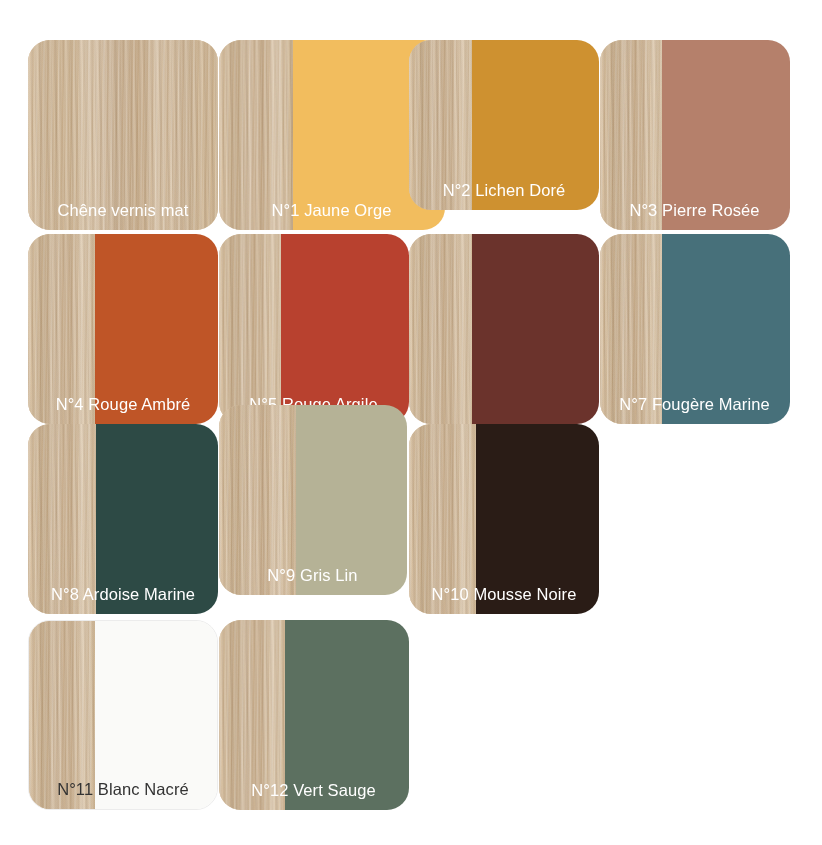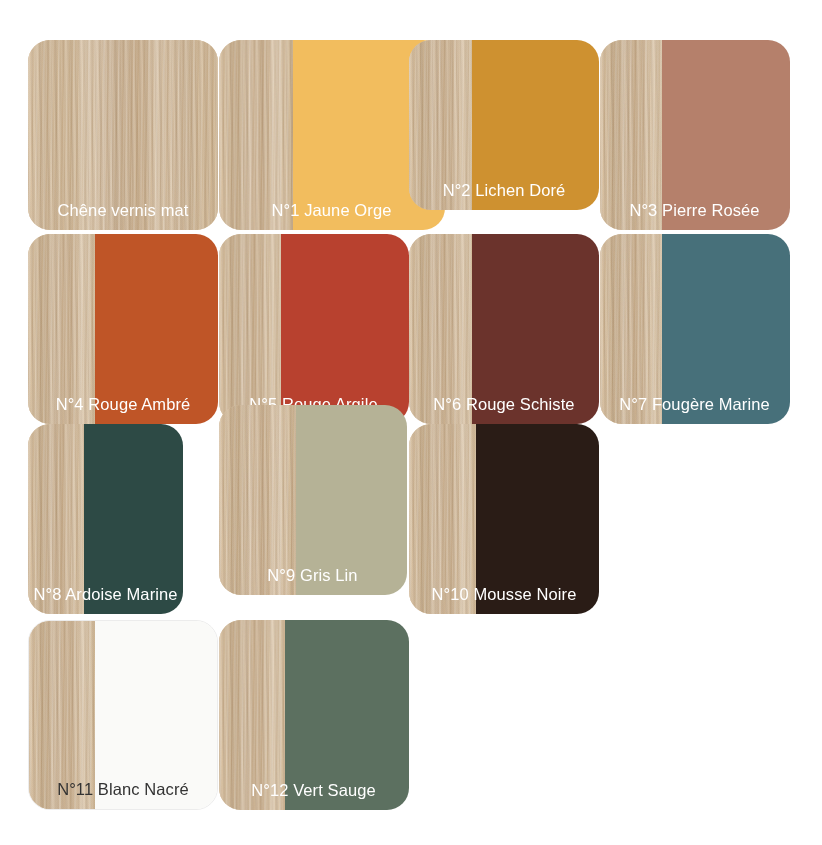--- a/index.html
+++ b/index.html
@@ -142,28 +142,27 @@
       <div class="caption">N°4 Rouge Ambré</div>
     </div>
     <div class="swatch" style="position: absolute; left: 218.5px; top: 234px; width: 190px; height: 190px;">
       <div class="wood" style="width: 33%;"></div>
       <div class="paint" style="width: 67%; background: rgb(184, 65, 47);"></div>
       <div class="caption">N°5 Rouge Argile</div>
     </div>
     <div class="swatch" style="position: absolute; left: 409px; top: 234px; width: 190px; height: 190px;">
       <div class="wood" style="width: 33%;"></div>
       <div class="paint" style="width: 67%; background: rgb(107, 51, 44);"></div>
-      <div class="caption">N°6 Rouge Schiste</div>
     </div>
     <div class="swatch" style="position: absolute; left: 599.5px; top: 234px; width: 190px; height: 190px;">
       <div class="wood" style="width: 33%;"></div>
       <div class="paint" style="width: 67%; background: rgb(71, 112, 122);"></div>
       <div class="caption">N°7 Fougère Marine</div>
     </div>
-    <div class="swatch" style="position: absolute; left: 28px; top: 424px; width: 155px; height: 190px;">
+    <div class="swatch" style="position: absolute; left: 28px; top: 424px; width: 190px; height: 190px;">
       <div class="wood" style="width: 36%;"></div>
       <div class="paint" style="width: 64%; background: rgb(45, 74, 69);"></div>
       <div class="caption">N°8 Ardoise Marine</div>
     </div>
     <div class="swatch" style="position: absolute; left: 218.5px; top: 405px; width: 188px; height: 190px;">
       <div class="wood" style="width: 41%;"></div>
       <div class="paint" style="width: 59%; background: rgb(181, 178, 150);"></div>
       <div class="caption">N°9 Gris Lin</div>
     </div>
     <div class="swatch" style="position: absolute; left: 409px; top: 424px; width: 190px; height: 190px; padding-left: 40px;">

